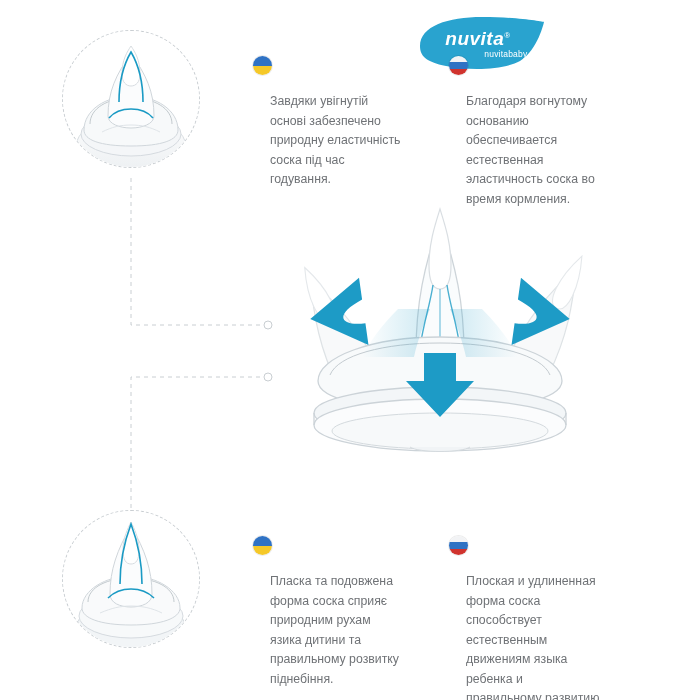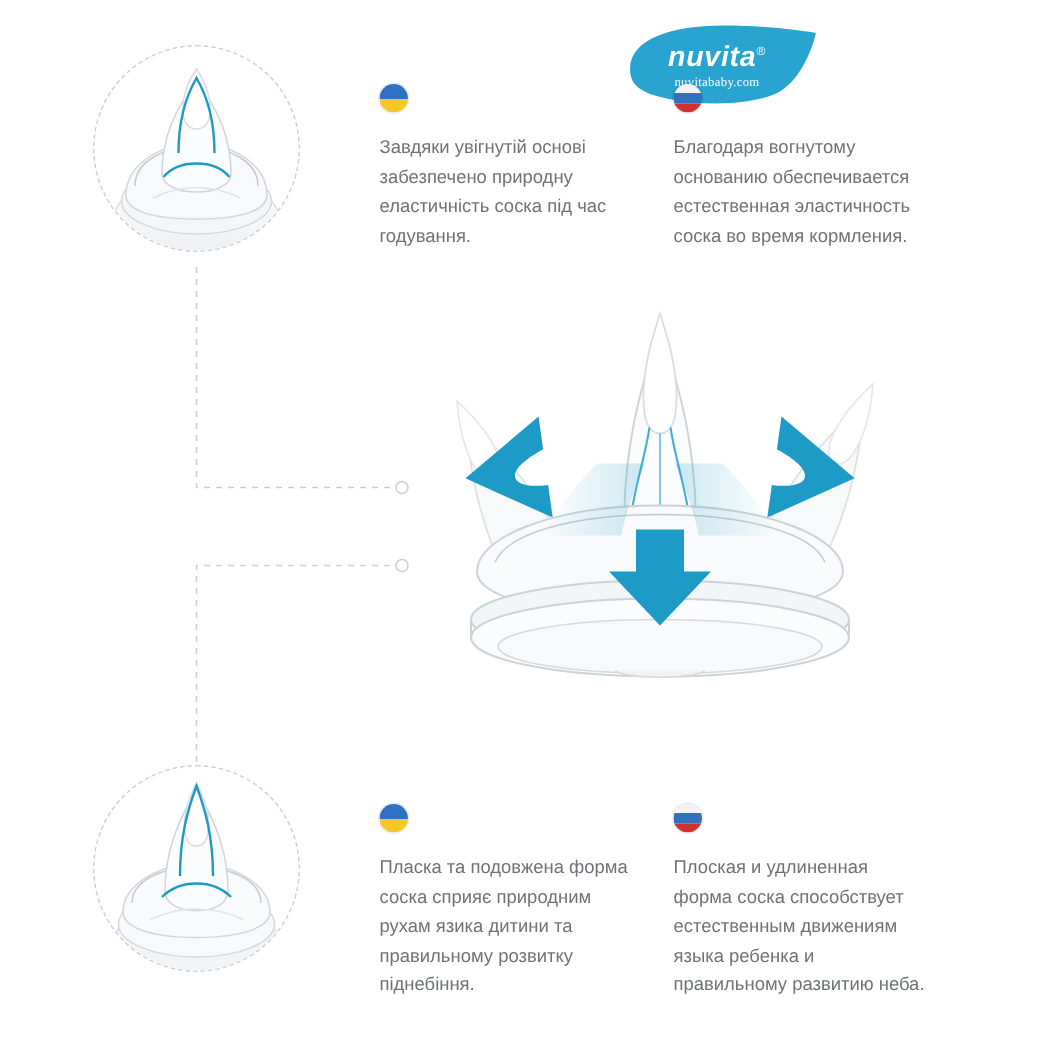--- a/index.html
+++ b/index.html
@@ -52,25 +52,24 @@
     font-size: 8px;
     vertical-align: super;
     font-style: normal;
     font-weight: normal;
   }
   .logo-sub {
     position: absolute;
     left: 0;
     top: 33px;
     width: 136px;
-    text-align: center;
+    text-align: right;
     font-size: 8.5px;
     color: #ffffff;
     letter-spacing: 0.2px;
-    font-family: Liberation Serif, serif;
   }
 
   
   .circle-wrap {
     position: absolute;
     width: 140px;
     height: 140px;
   }
   .circle-wrap.top { left: 62px; top: 30px; }
   .circle-wrap.bottom { left: 62px; top: 510px; }
@@ -106,21 +105,21 @@
   }
   .flag .b1 { top: 0; }
   .flag .b2 { top: 33.33%; }
   .flag .b3 { top: 66.66%; }
   .flag.ua .b1 { top: 0; height: 50%; background: #2f72c4; }
   .flag.ua .b2 { top: 50%; height: 50%; background: #f5c828; }
   .flag.ru .b1 { background: #f2f3f5; }
   .flag.ru .b2 { background: #2f72c4; }
   .flag.ru .b3 { background: #d0332e; }
   .txt-block p {
-    margin: 0;
+    margin: 17px;
     font-size: 12.3px;
     line-height: 19.5px;
     color: #6f7276;
   }
 
   .t-ua-top { left: 253px; top: 56px; }
   .t-ru-top { left: 449px; top: 56px; }
   .t-ua-bot { left: 253px; top: 536px; }
   .t-ru-bot { left: 449px; top: 536px; }
 

